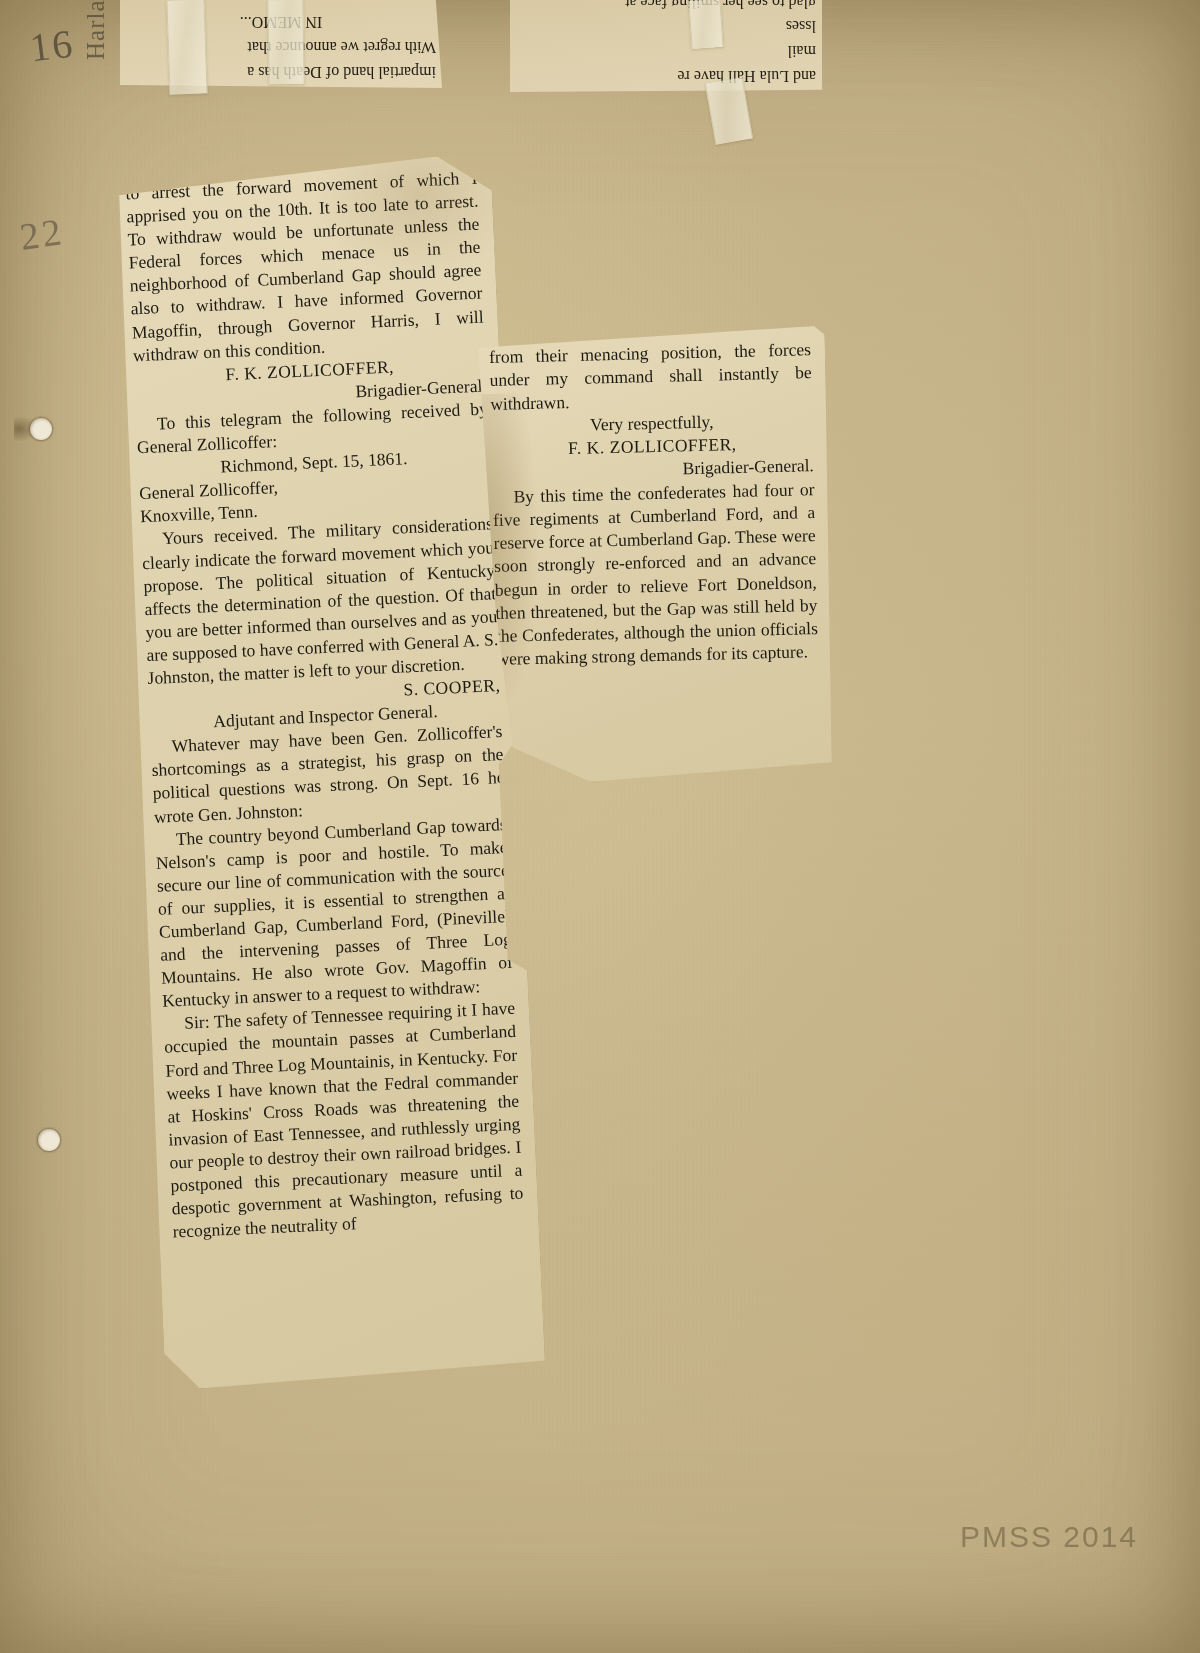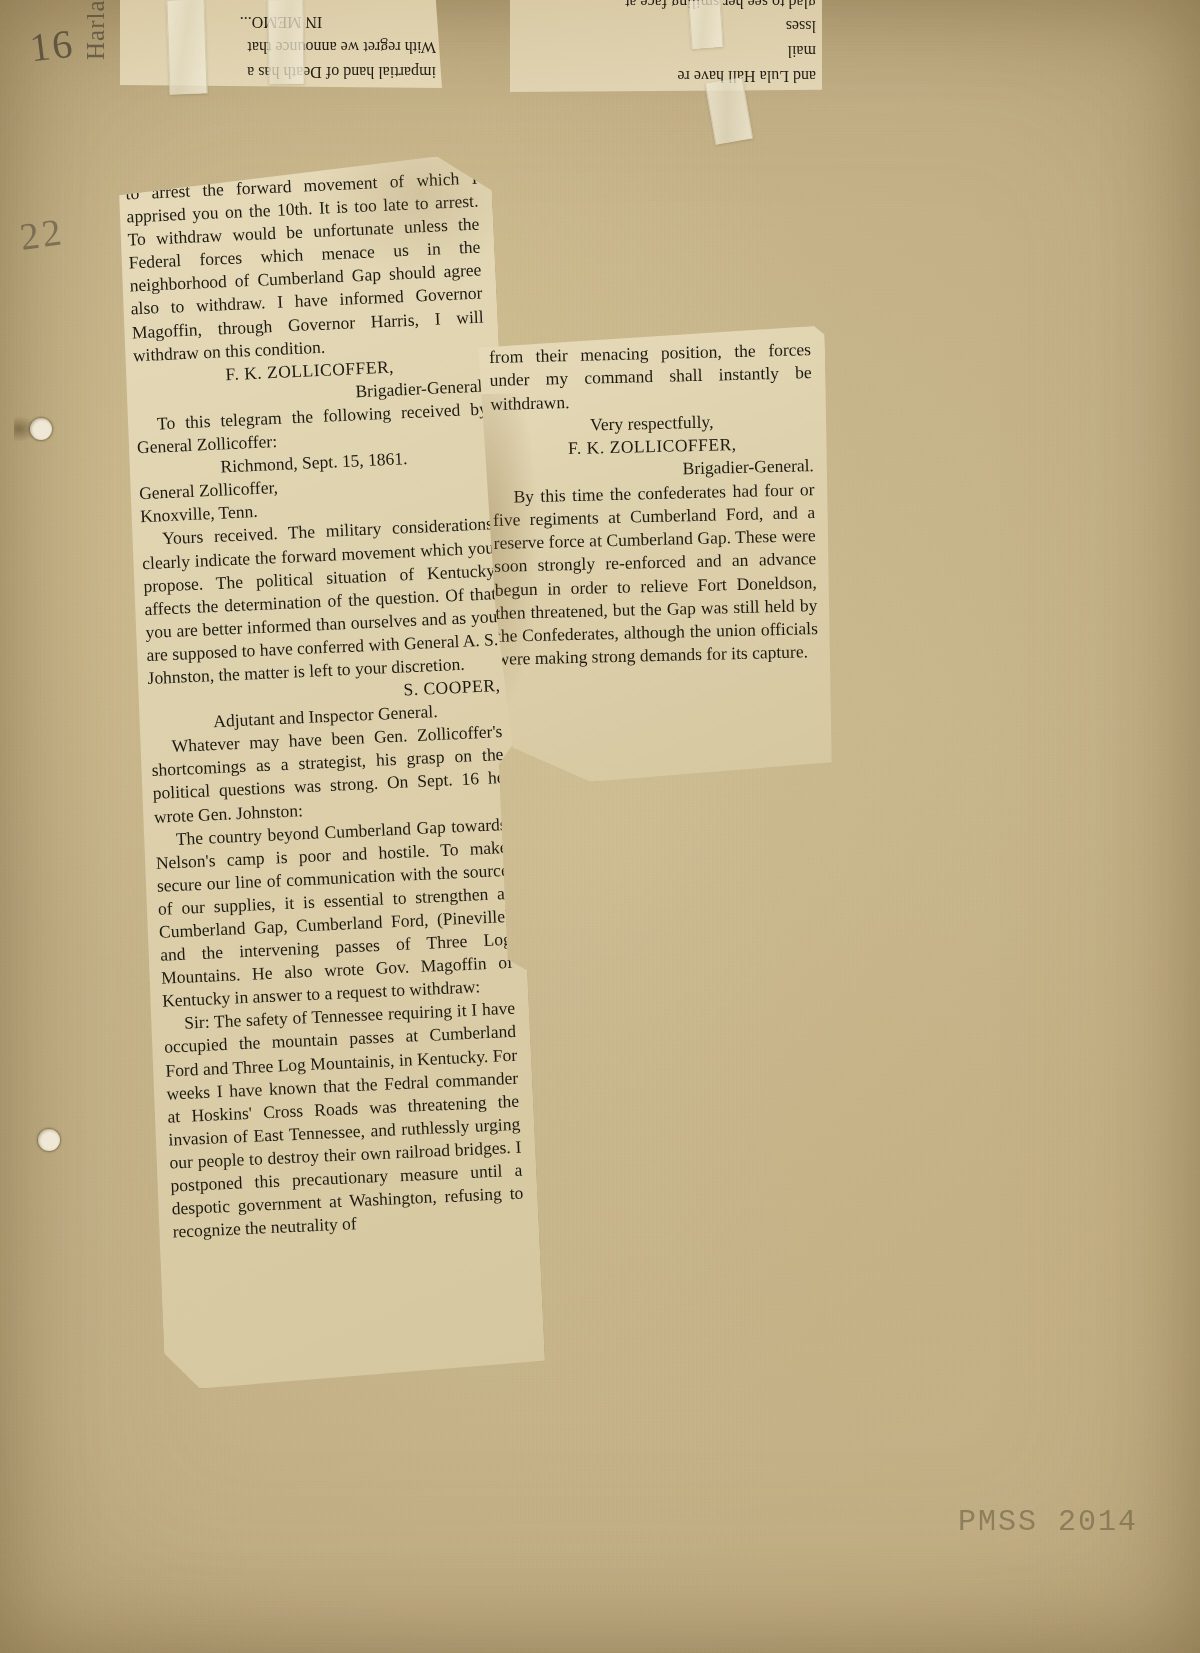--- a/index.html
+++ b/index.html
@@ -146,22 +146,22 @@
     pointer-events:none;
   }
   #stain-l1 {
     position:absolute; left:200px; top:0px; width:180px; height:120px;
     background:radial-gradient(ellipse at 60% 30%, rgba(120,92,40,.16), rgba(120,92,40,0) 70%);
     pointer-events:none;
   }
 
   
   #watermark {
-    position:absolute; right:62px; bottom:114px;
-    font-family:Liberation Mono, monospace;
+    position:absolute; right:62px; bottom:99px;
+    font-family:Liberation Sans, sans-serif;
     font-size:30px;
     letter-spacing:2px;
     color:#6f6245;
     opacity:.62;
   }
 </style>
 </head>
 <body>
 
 <div id="page-bg"></div>

